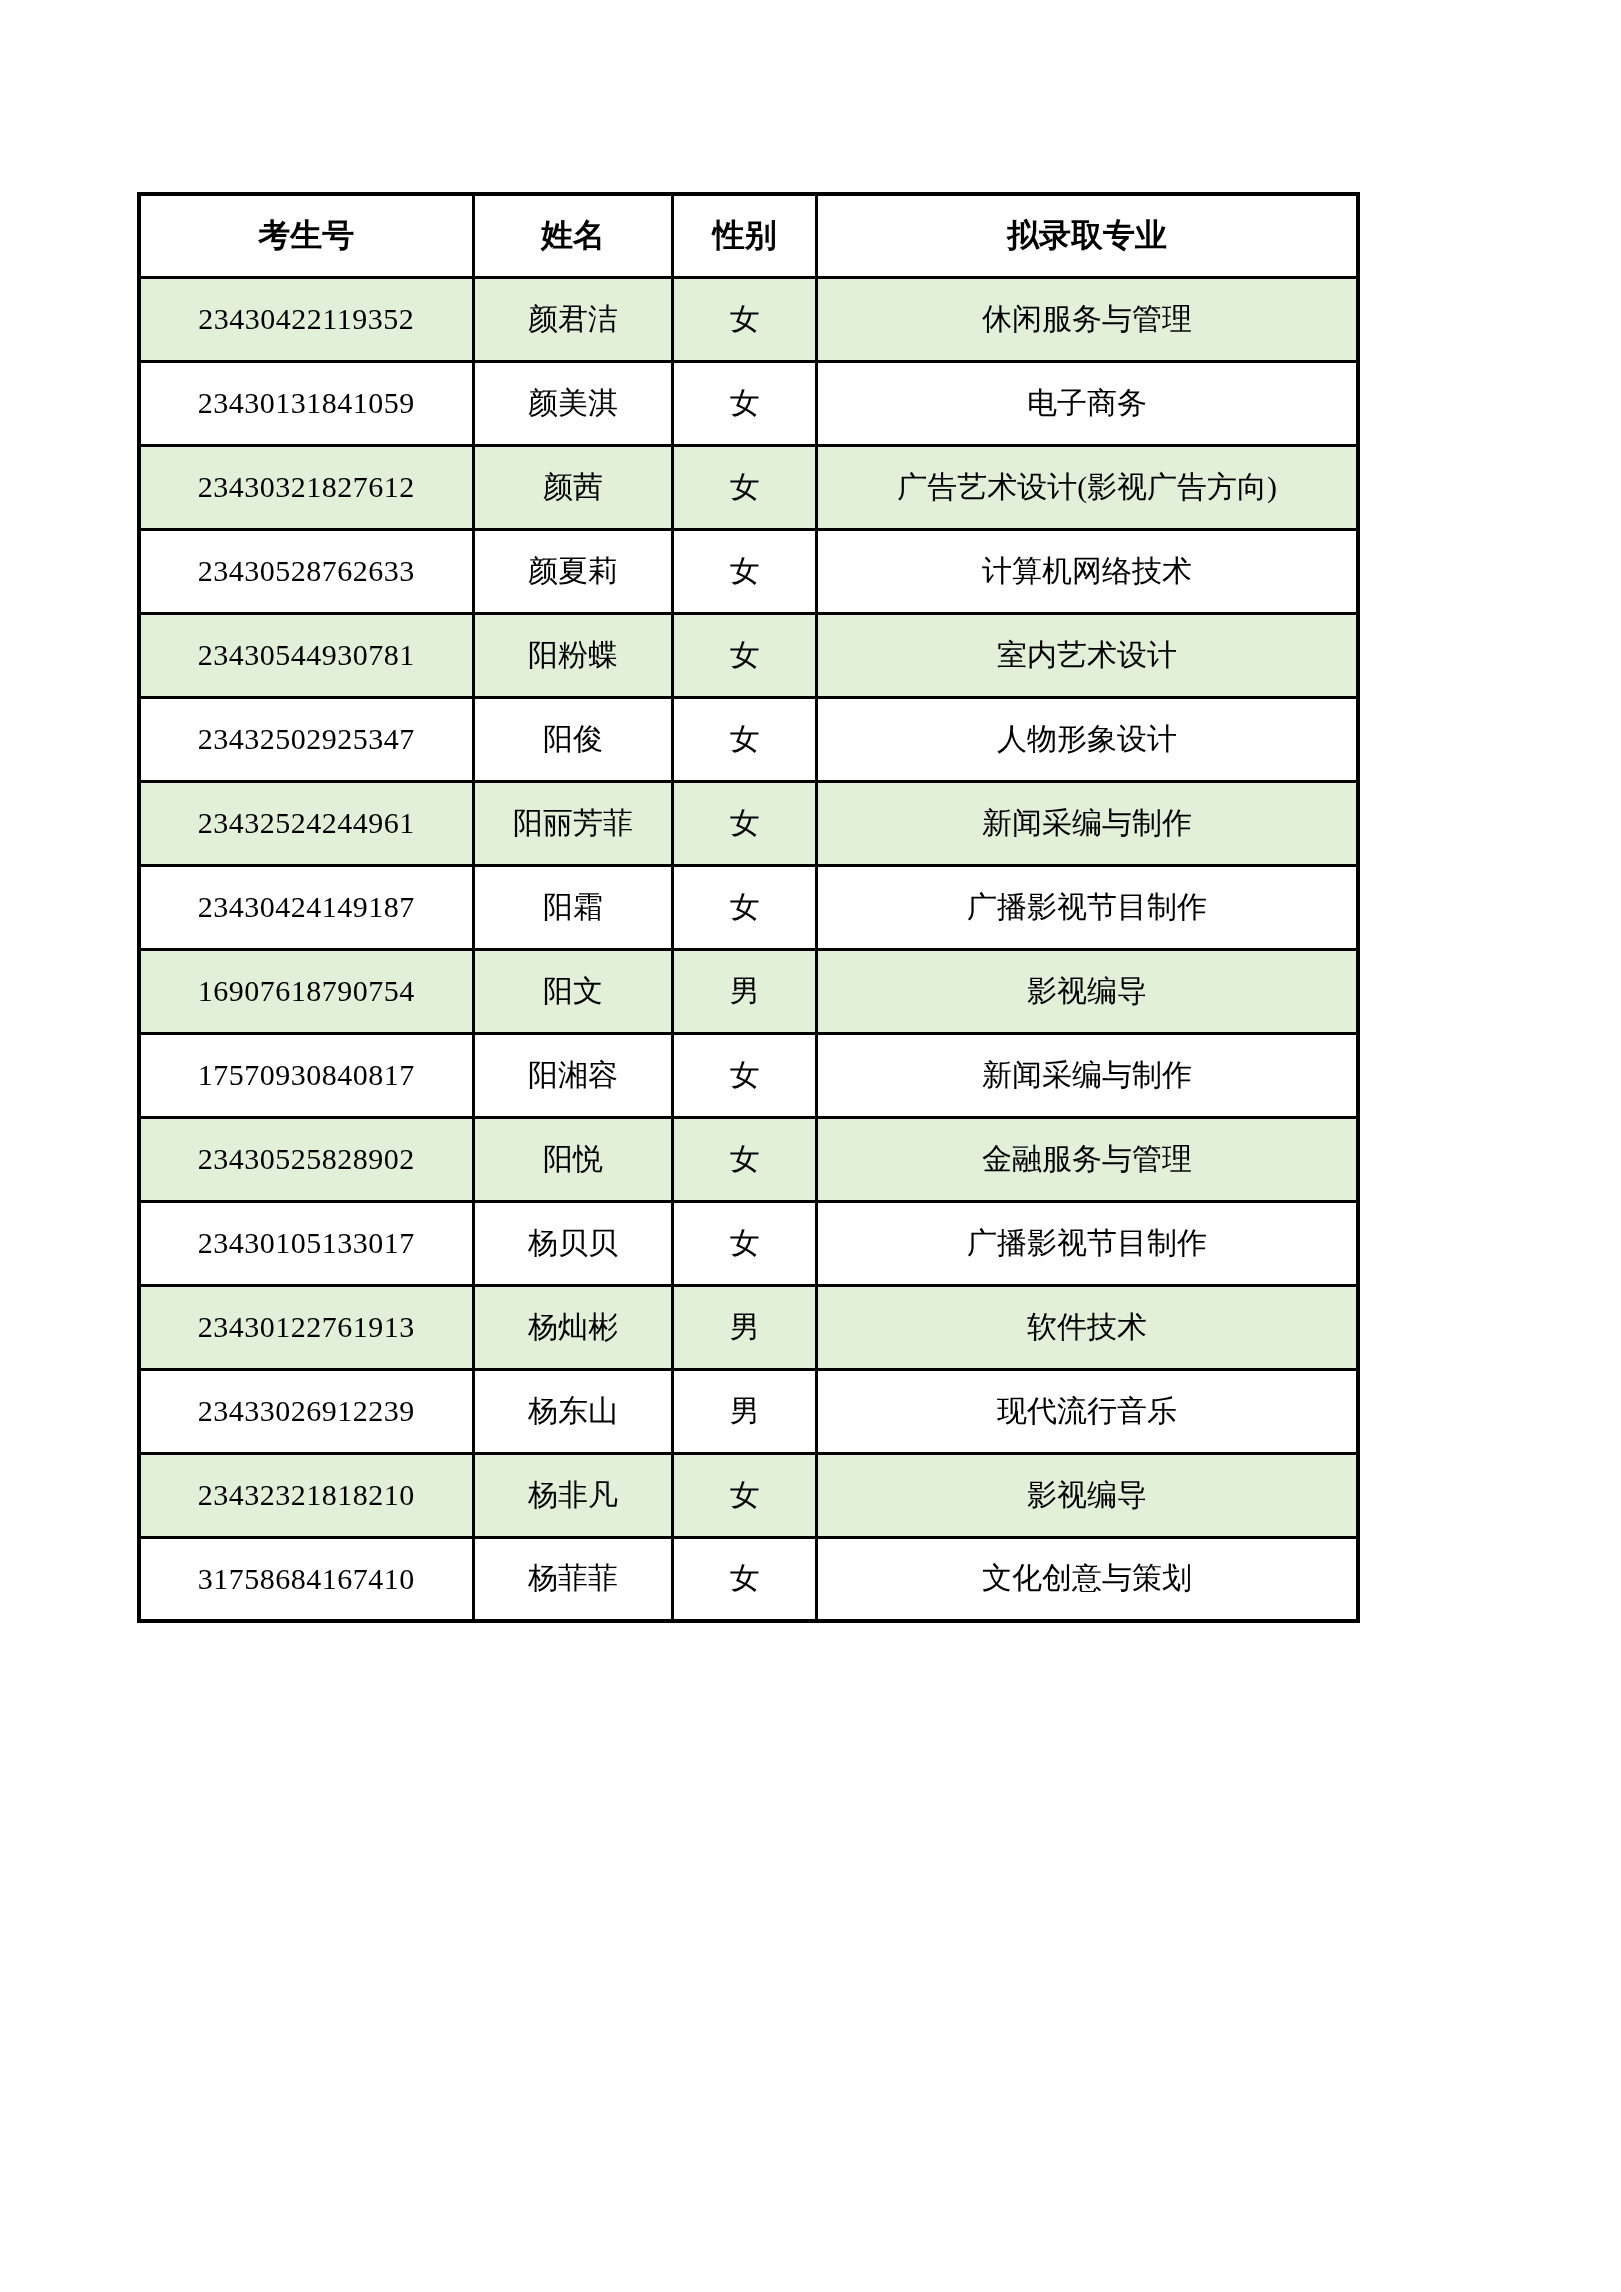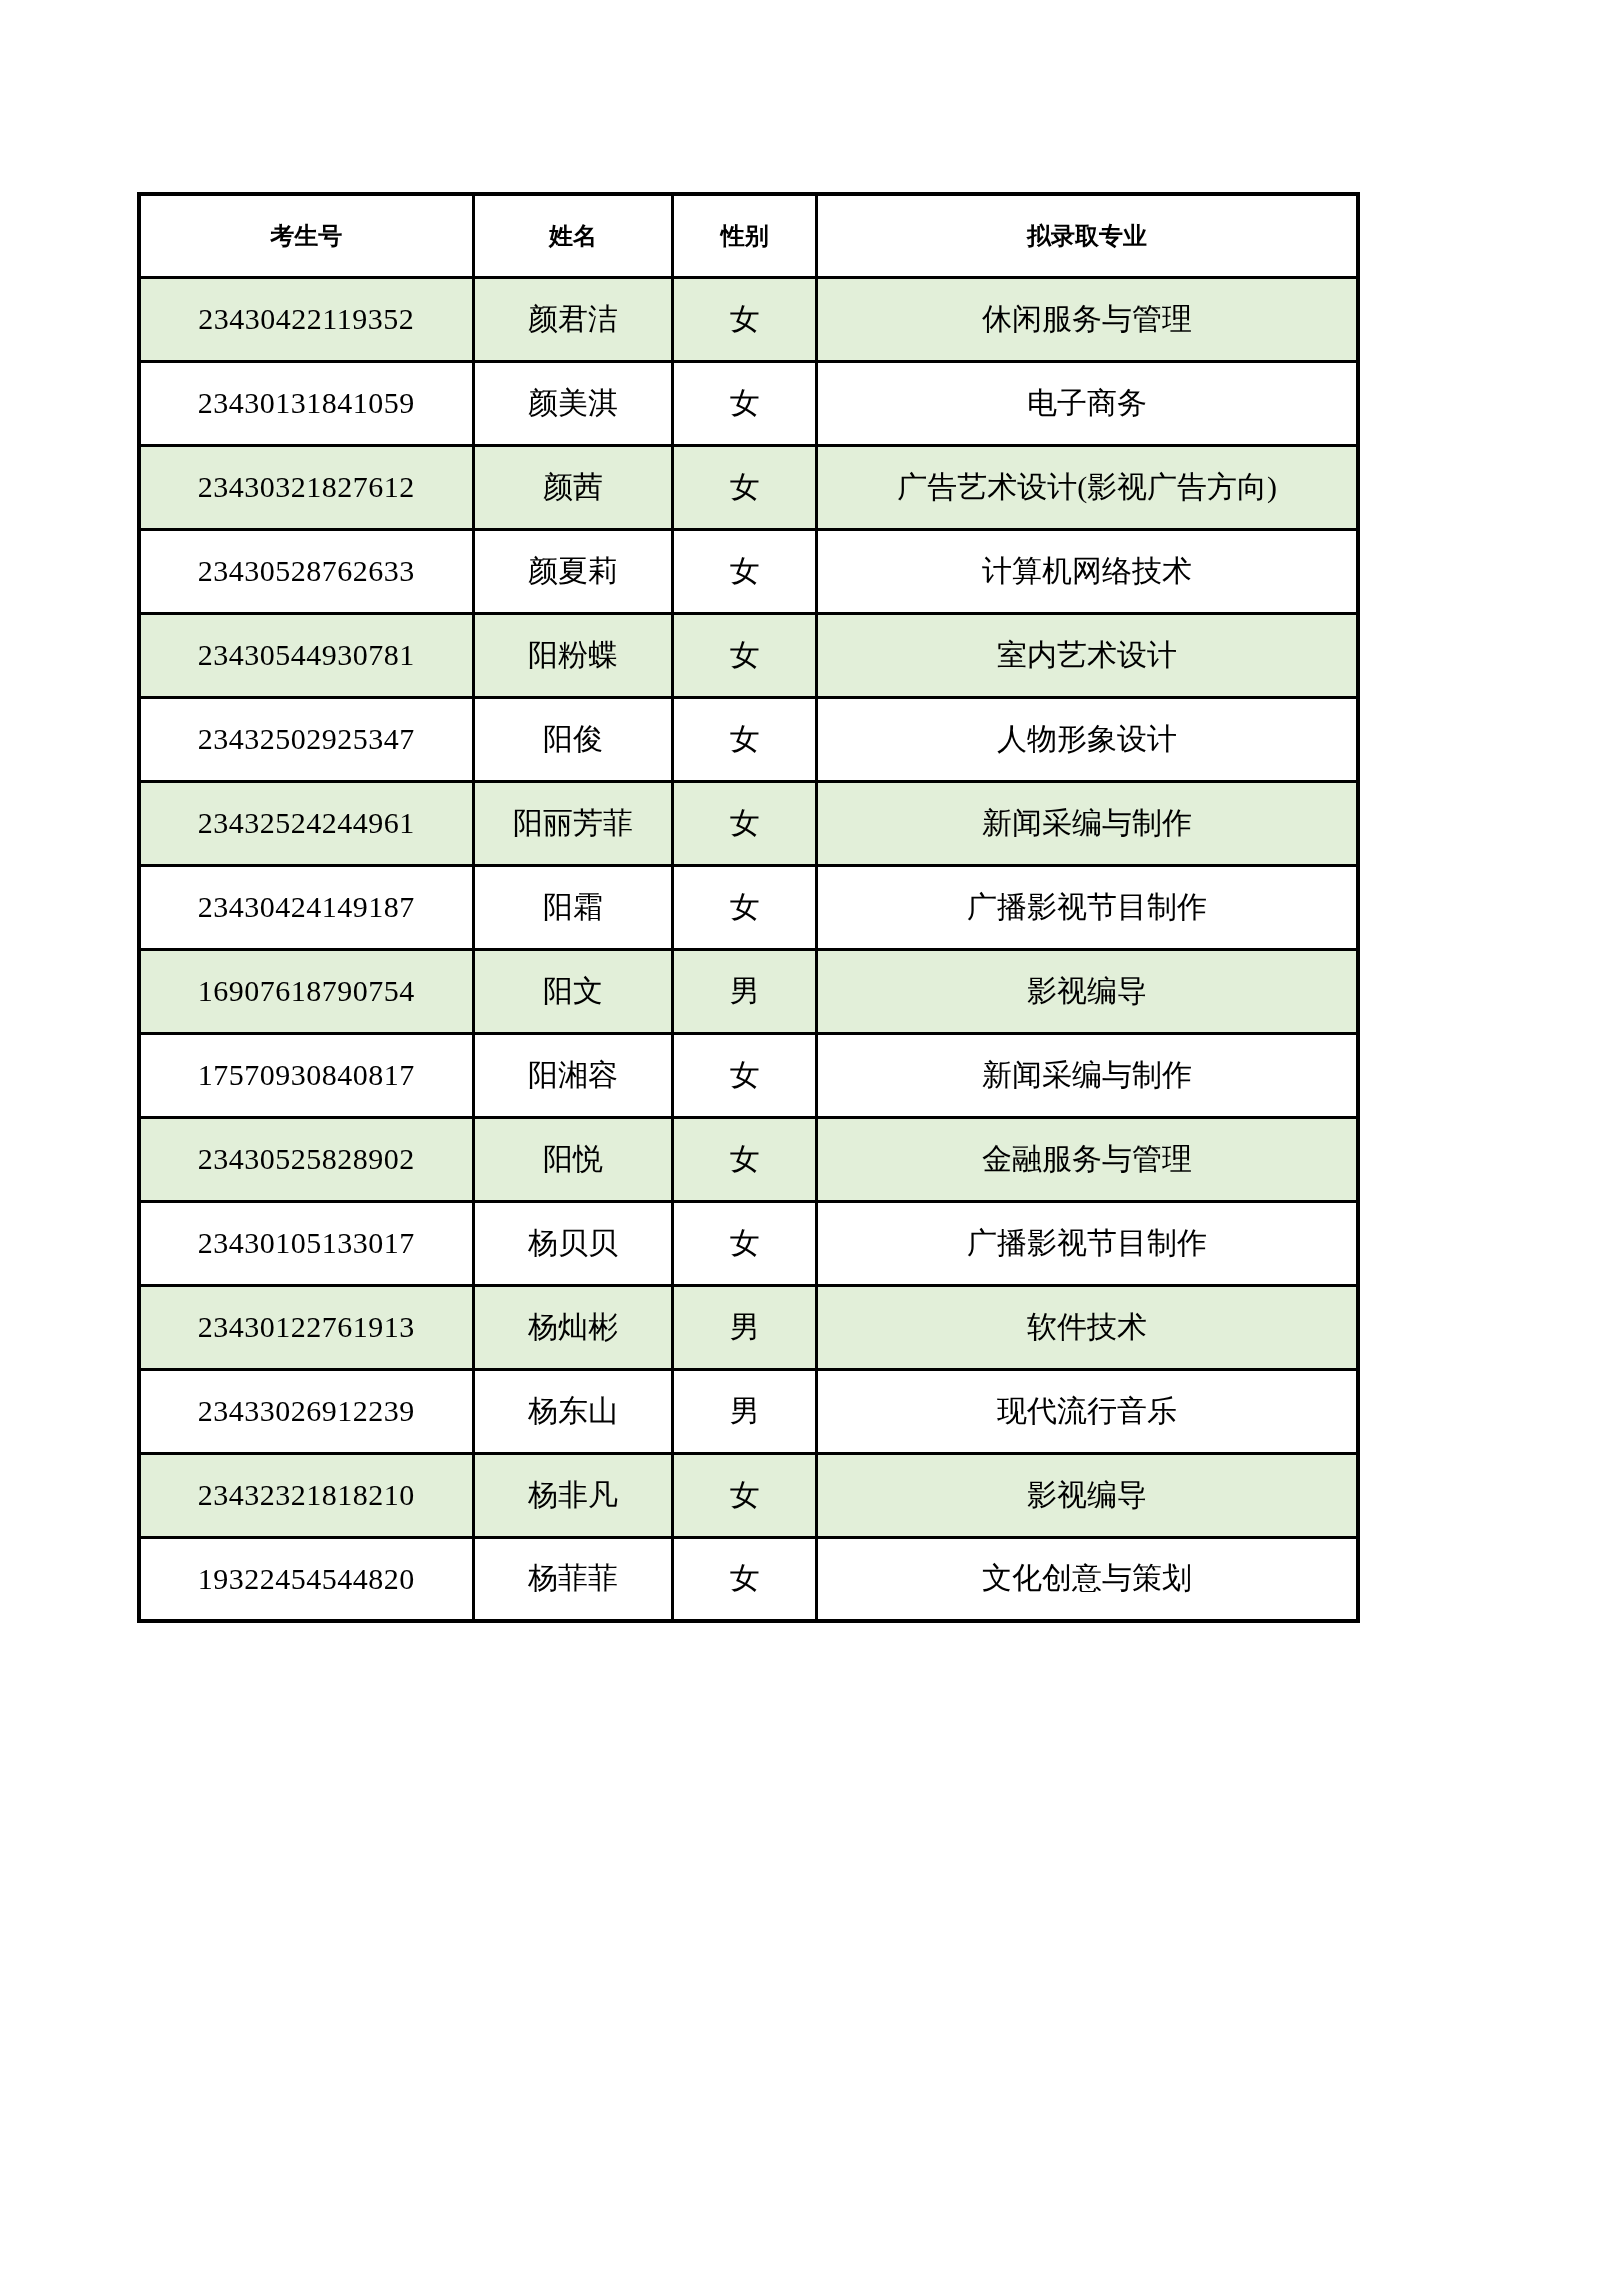--- a/index.html
+++ b/index.html
@@ -37,21 +37,21 @@
     text-align: center;
     vertical-align: middle;
     padding: 0;
     overflow: hidden;
     white-space: nowrap;
   }
   thead tr { height: 83px; }
   thead th {
     font-family: "Liberation Sans", "DejaVu Sans", sans-serif;
     font-weight: bold;
-    font-size: 24px;
+    font-size: 32px;
     background: #ffffff;
   }
   tbody tr { height: 84px; }
   tbody td {
     font-size: 30px;
     font-weight: normal;
   }
   tbody tr:nth-child(odd)  { background: var(--row-alt, #e2efd9); }
   tbody tr:nth-child(even) { background: #ffffff; }
   td.cell-id { letter-spacing: 0.5px; }
@@ -161,21 +161,21 @@
         <td class="cell-gender">男</td>
         <td class="cell-major">现代流行音乐</td>
       </tr>
         <tr class="">
         <td class="cell-id">23432321818210</td>
         <td class="cell-name">杨非凡</td>
         <td class="cell-gender">女</td>
         <td class="cell-major">影视编导</td>
       </tr>
         <tr class="">
-        <td class="cell-id">19322454544820</td>
+        <td class="cell-id">31758684167410</td>
         <td class="cell-name">杨菲菲</td>
         <td class="cell-gender">女</td>
         <td class="cell-major">文化创意与策划</td>
       </tr>
       </tbody>
   </table>
 </div>
 
 
 </body></html>

